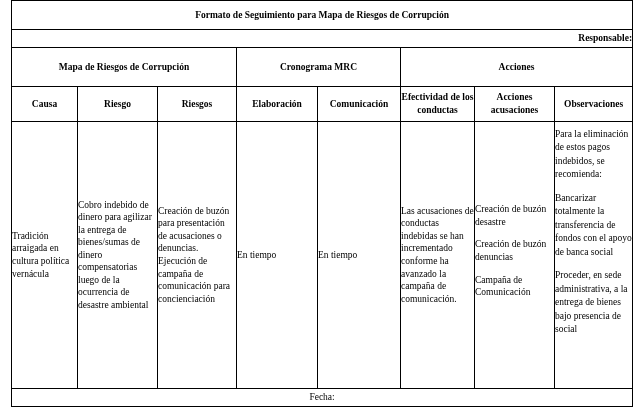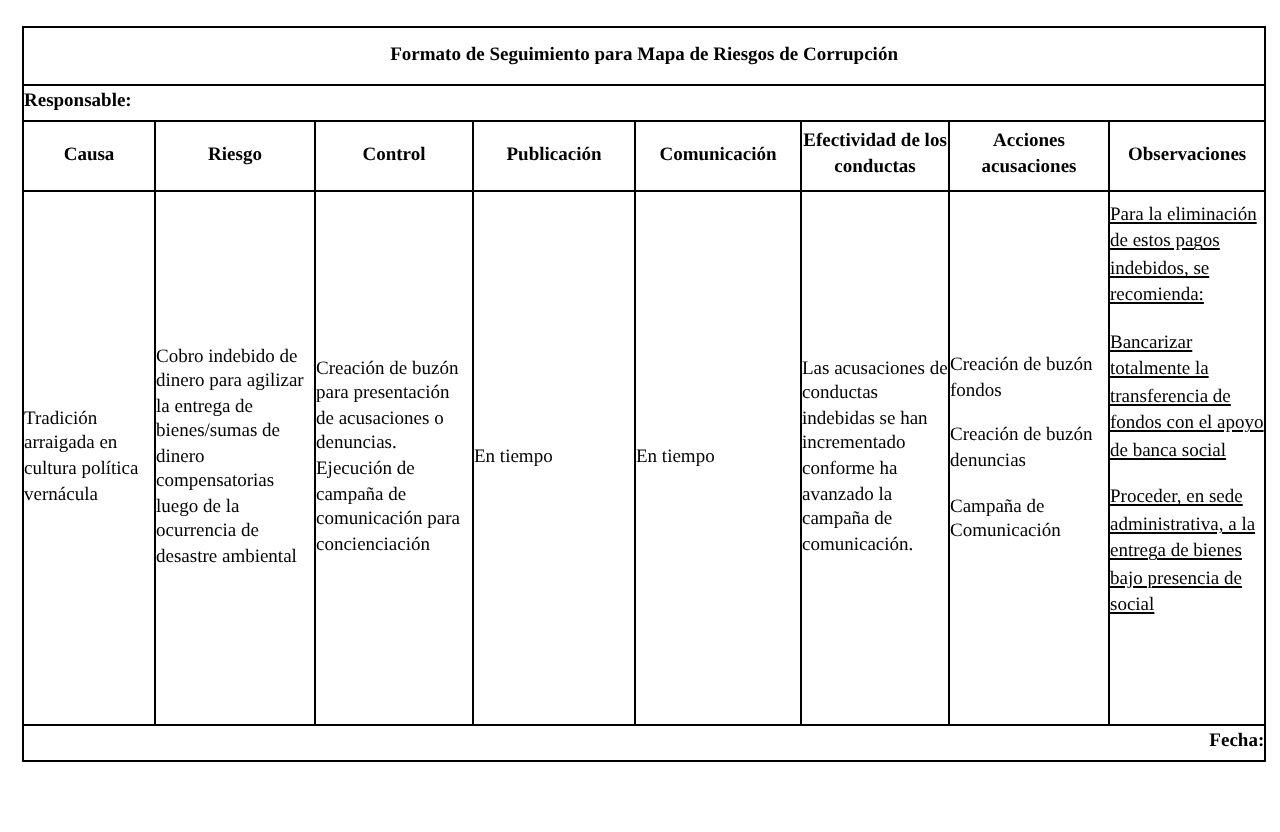--- a/index.html
+++ b/index.html
@@ -18,21 +18,21 @@
   .page {
     position: relative;
     width: 640px;
     height: 416px;
     background: #ffffff;
   }
 
   table.form {
     position: absolute;
     left: 11px;
-    top: 13px;
+    top: 0;
     width: 621px;
     border-collapse: collapse;
     table-layout: fixed;
     background: #ffffff;
   }
 
   table.form td {
     border: 1px solid #000000;
     vertical-align: middle;
     padding: 0;
@@ -49,21 +49,21 @@
     height: 28px;
     padding: 4px 6px;
   }
 
   
   .responsable-cell {
     font-weight: bold;
     font-size: 10px;
     height: 17px;
     padding: 1px 5px;
-    text-align: left;
+    text-align: right;
   }
 
   
   .group-cell {
     text-align: center;
     font-weight: bold;
     font-size: 10.5px;
     height: 38px;
     padding: 4px 4px;
   }
@@ -95,39 +95,38 @@
     text-align: left;
   }
   .data-cell.top {
     vertical-align: top;
     padding-top: 6px;
     line-height: 1.42;
   }
 
   .obs-block {
     margin: 0 0 10px 0;
-    text-decoration: underline;
   }
   .obs-block:last-child {
     margin-bottom: 0;
   }
   .act-block {
     margin: 0 0 10px 0;
   }
   .act-block:last-child {
     margin-bottom: 8px;
   }
 
   
   .fecha-cell {
-    font-weight: bold;
+    font-weight: normal;
     font-size: 10px;
     height: 17px;
     padding: 1px 5px;
-    text-align: right;
+    text-align: center;
     margin-top: 32px;
   }
 </style>
 </head>
 <body>
 
 <div class="page">
 
   <table class="form">
     <colgroup>
@@ -143,41 +142,46 @@
     <tbody>
 
       <tr>
         <td class="title-cell" colspan="8">Formato de Seguimiento para Mapa de Riesgos de Corrupción</td>
       </tr>
 
       <tr>
         <td class="responsable-cell" colspan="8">Responsable:</td>
       </tr>
 
+      <tr>
+        <td class="group-cell" colspan="3">Mapa de Riesgos de Corrupción</td>
+        <td class="group-cell" colspan="2">Cronograma MRC</td>
+        <td class="group-cell" colspan="3">Acciones</td>
+      </tr>
 
       <tr>
         <td class="col-head">Causa</td>
         <td class="col-head">Riesgo</td>
-        <td class="col-head">Control</td>
-        <td class="col-head">Publicación</td>
+        <td class="col-head">Riesgos</td>
+        <td class="col-head">Elaboración</td>
         <td class="col-head">Comunicación</td>
         <td class="col-head">Efectividad de los conductas</td>
         <td class="col-head">Acciones acusaciones</td>
         <td class="col-head">Observaciones</td>
       </tr>
 
       <tr>
         <td class="data-cell">Tradición arraigada en cultura política vernácula</td>
         <td class="data-cell">Cobro indebido de dinero para agilizar la entrega de bienes/sumas de dinero compensatorias luego de la ocurrencia de desastre ambiental</td>
         <td class="data-cell">Creación de buzón para presentación de acusaciones o denuncias. Ejecución de campaña de comunicación para concienciación</td>
         <td class="data-cell center">En tiempo</td>
         <td class="data-cell center">En tiempo</td>
         <td class="data-cell">Las acusaciones de conductas indebidas se han incrementado conforme ha avanzado la campaña de comunicación.</td>
         <td class="data-cell">
-          <div class="act-block">Creación de buzón fondos</div>
+          <div class="act-block">Creación de buzón desastre</div>
           <div class="act-block">Creación de buzón denuncias</div>
           <div class="act-block">Campaña de Comunicación</div>
         </td>
         <td class="data-cell top">
           <div class="obs-block">Para la eliminación de estos pagos indebidos, se recomienda:</div>
           <div class="obs-block">Bancarizar totalmente la transferencia de fondos con el apoyo de banca social</div>
           <div class="obs-block">Proceder, en sede administrativa, a la entrega de bienes bajo presencia de social</div>
         </td>
       </tr>
 

